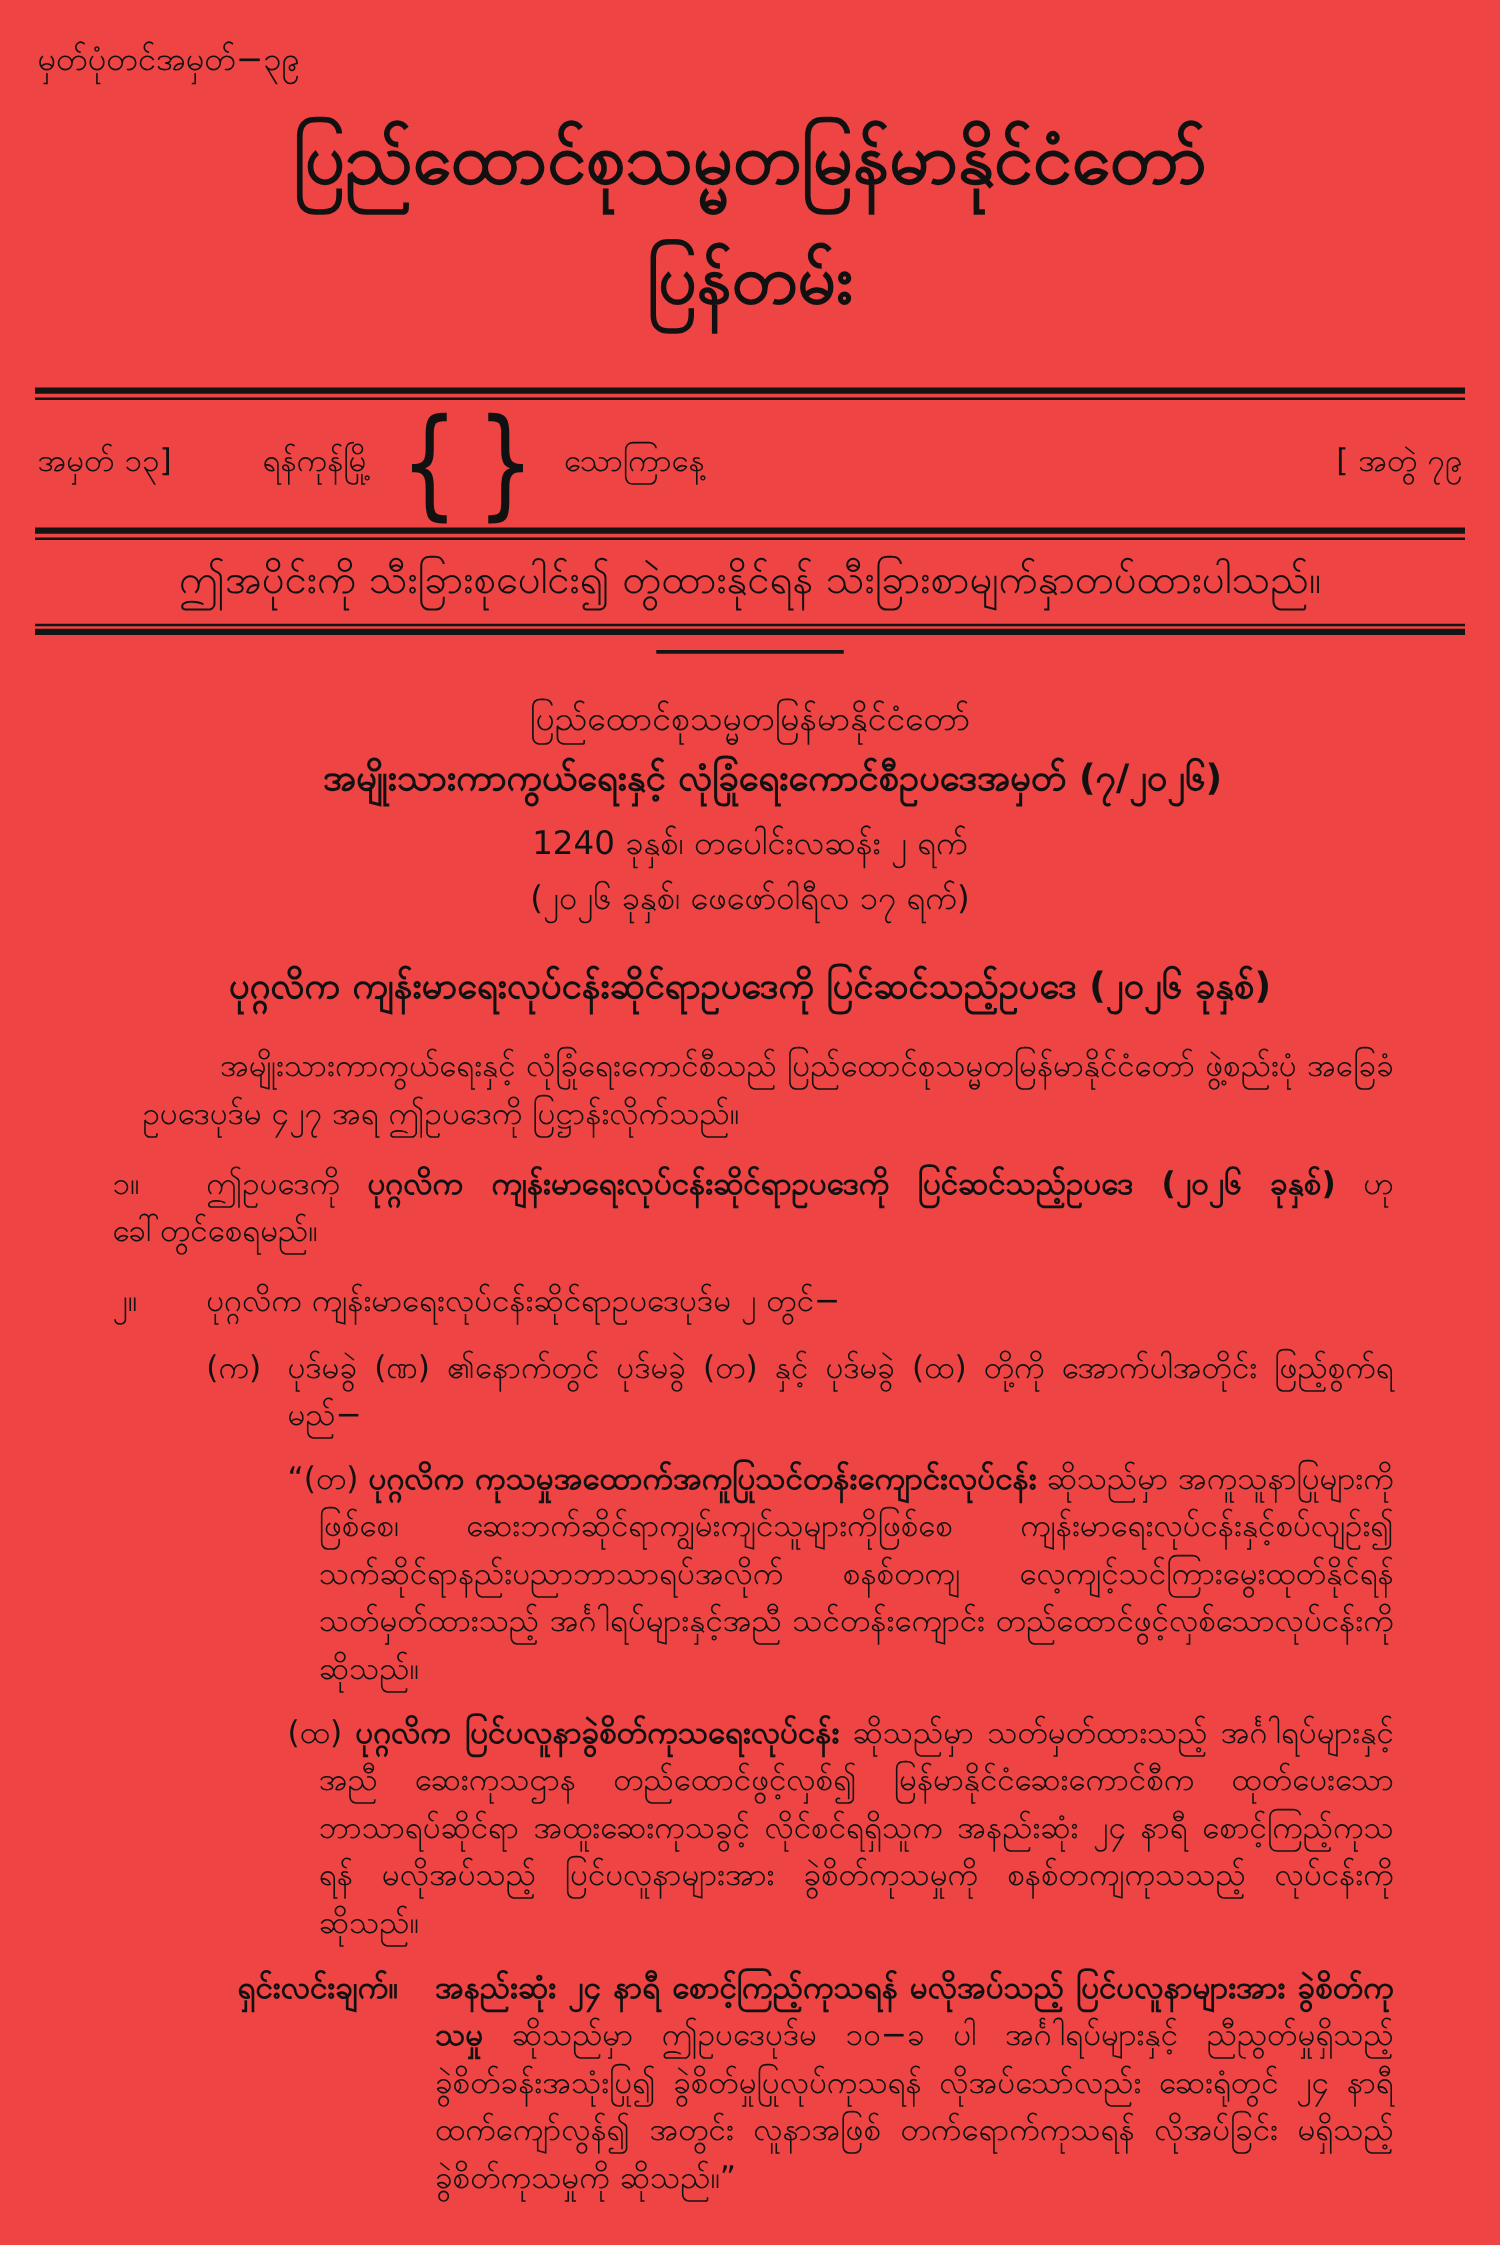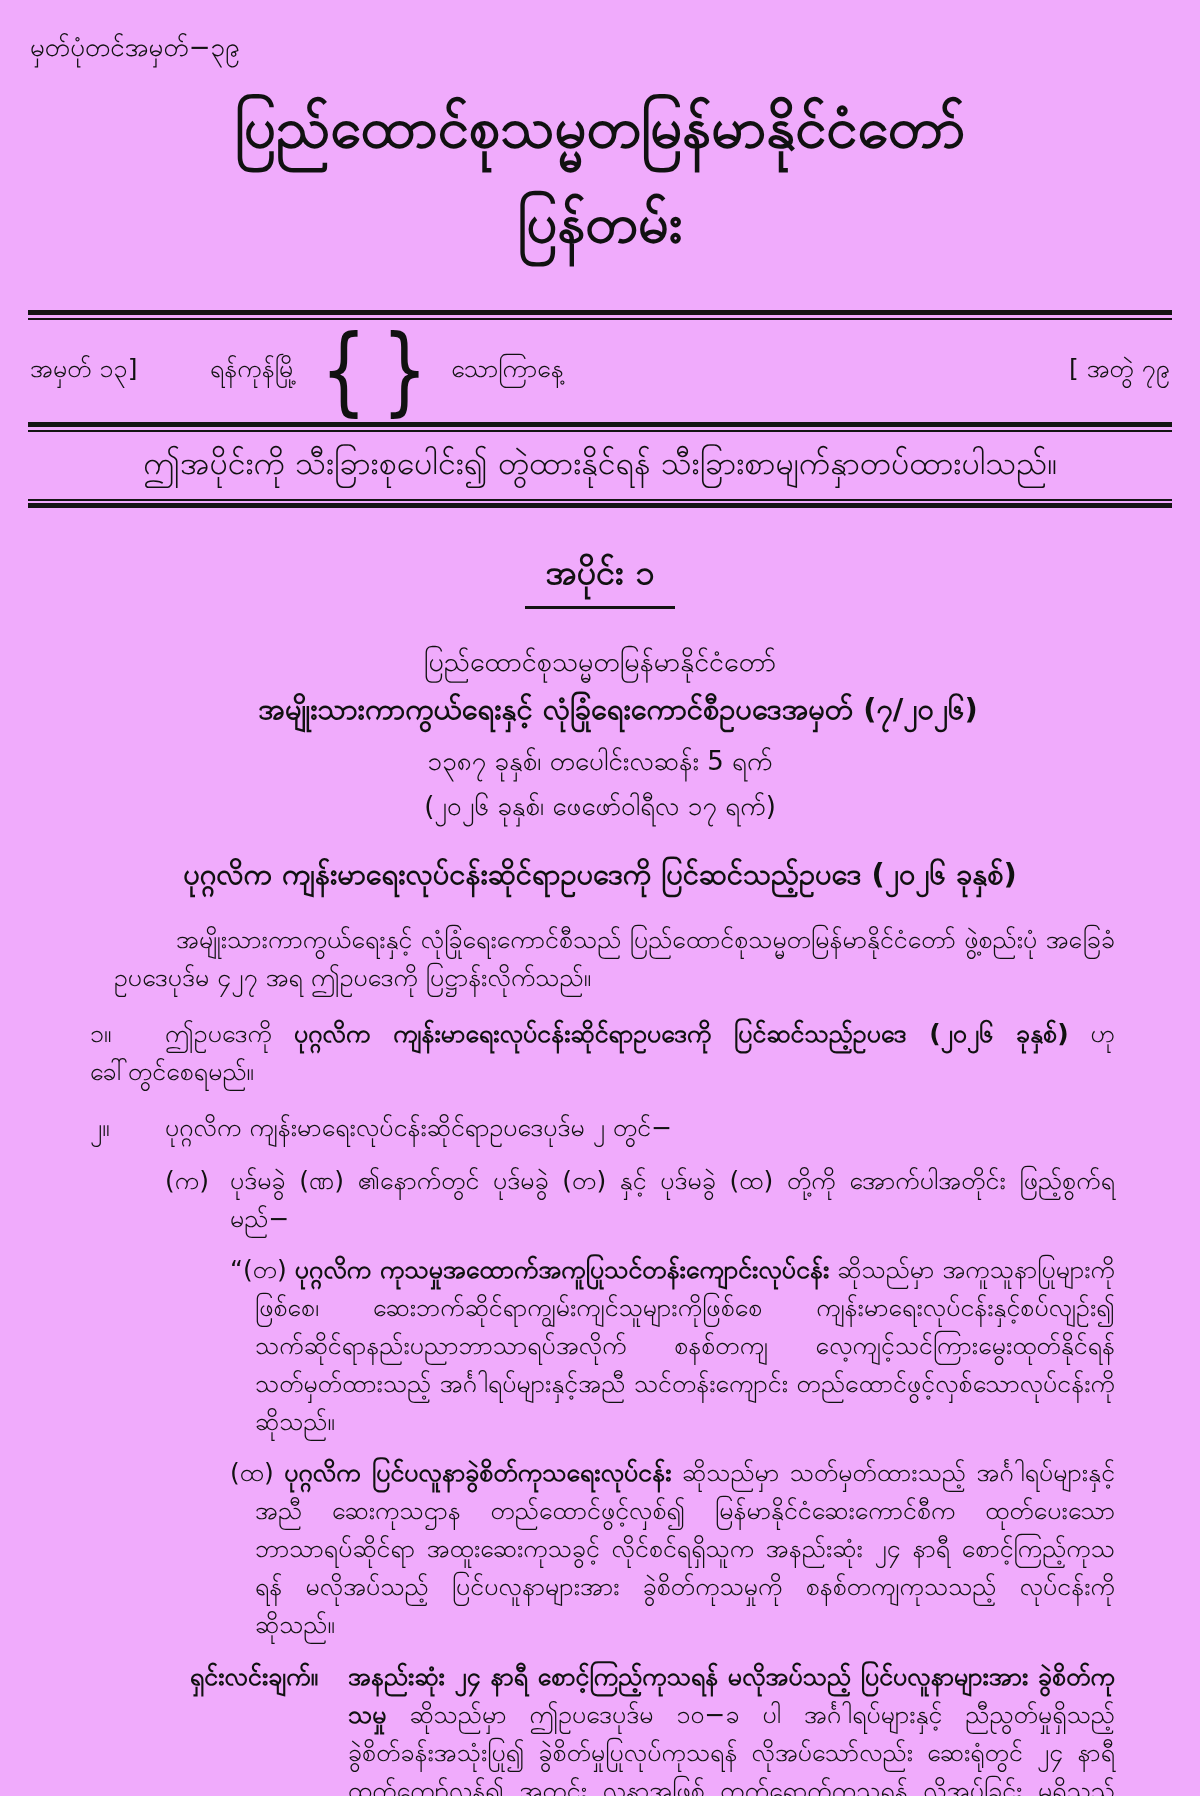--- a/index.html
+++ b/index.html
@@ -1,21 +1,21 @@
 <!DOCTYPE html>
 <html><head>
 <meta charset="utf-8">
 <style>
   * { margin:0; padding:0; box-sizing:border-box; }
   html,body { background:#ffffff; }
   .page {
     position:relative;
     width:1200px; height:1796px;
     margin:0 auto;
-    background:#f0abfc;
+    background:#ef4444;
     color:#111111;
     font-family:"DejaVu Sans","Liberation Sans",sans-serif;
     overflow:hidden;
   }
   .reg-no { padding:30px 0 0 30px; font-size:26px; }
 
   .masthead { text-align:center; margin-top:20px; }
   .masthead-line1 { font-size:56px; font-weight:bold; line-height:1.4; }
   .masthead-line2 { font-size:54px; font-weight:bold; line-height:1.3; margin-top:22px; }
 
@@ -79,27 +79,26 @@
     <span class="brace">{</span>
     <span class="brace">}</span>
     <span class="issue-weekday">သောကြာနေ့</span>
     <span class="issue-volume">[ အတွဲ ၇၉</span>
   </div>
 
   <div class="rule rule-thick-thin"></div>
   <div class="notice">ဤအပိုင်းကို သီးခြားစုပေါင်း၍ တွဲထားနိုင်ရန် သီးခြားစာမျက်နှာတပ်ထားပါသည်။</div>
   <div class="rule rule-thin-thick"></div>
 
-  <div class="part-heading">အပိုင်း ၁</div>
   <div class="part-underline"></div>
 
   <div class="issuing">
     <div class="issuing-state">ပြည်ထောင်စုသမ္မတမြန်မာနိုင်ငံတော်</div>
     <div class="issuing-lawno">အမျိုးသားကာကွယ်ရေးနှင့် လုံခြုံရေးကောင်စီဥပဒေအမှတ် (၇/၂၀၂၆)</div>
-    <div class="issuing-date1">၁၃၈၇ ခုနှစ်၊ တပေါင်းလဆန်း 5 ရက်</div>
+    <div class="issuing-date1">1240 ခုနှစ်၊ တပေါင်းလဆန်း ၂ ရက်</div>
     <div class="issuing-date2">(၂၀၂၆ ခုနှစ်၊ ဖေဖော်ဝါရီလ ၁၇ ရက်)</div>
   </div>
 
   <div class="law-title">ပုဂ္ဂလိက ကျန်းမာရေးလုပ်ငန်းဆိုင်ရာဥပဒေကို ပြင်ဆင်သည့်ဥပဒေ (၂၀၂၆ ခုနှစ်)</div>
 
   <div class="body-col">
 
     <p class="preamble">အမျိုးသားကာကွယ်ရေးနှင့် လုံခြုံရေးကောင်စီသည် ပြည်ထောင်စုသမ္မတမြန်မာနိုင်ငံတော် ဖွဲ့စည်းပုံ အခြေခံဥပဒေပုဒ်မ ၄၂၇ အရ ဤဥပဒေကို ပြဋ္ဌာန်းလိုက်သည်။</p>
 
     <p class="section">

